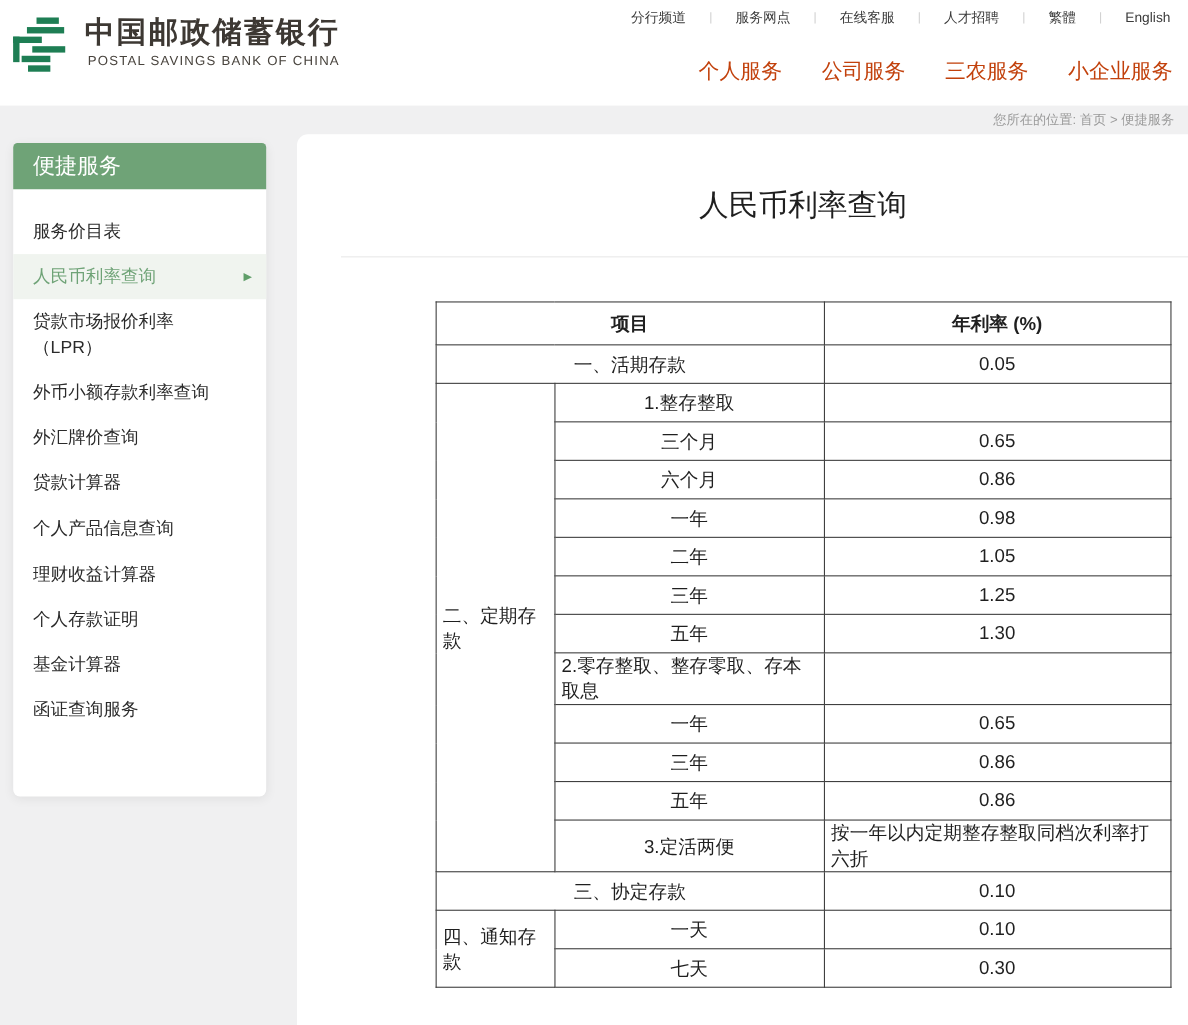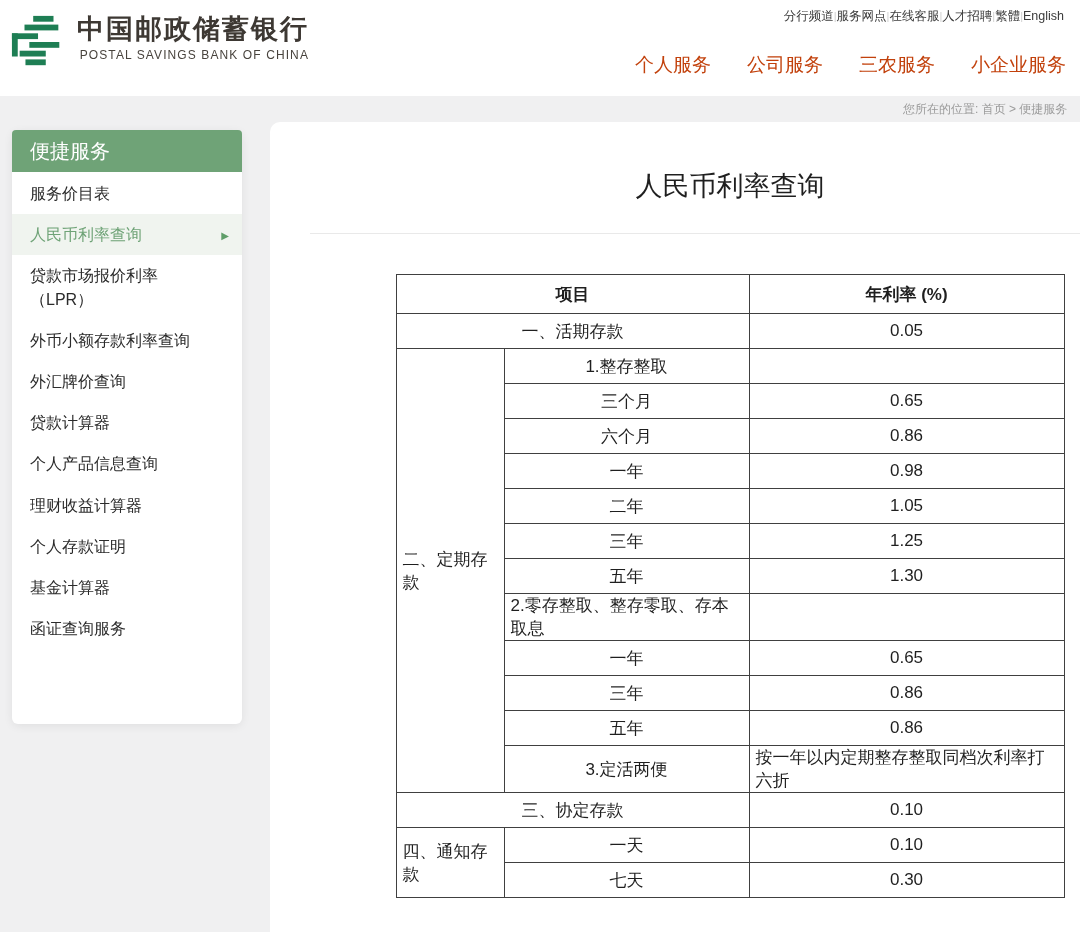--- a/index.html
+++ b/index.html
@@ -8,38 +8,38 @@
     background:#fff;font-family:"Liberation Sans","DejaVu Sans",sans-serif;
     color:#1f1f1f;
   }
   
   .topbar{position:absolute;top:0;left:0;width:1080px;height:96px;background:#fff;}
   .logo{position:absolute;left:10px;top:14px;display:flex;align-items:flex-start;}
   .logo-icon{width:58px;height:56px;flex:0 0 auto;}
   .logo-text{margin-left:9px;}
   .logo-cn{font-size:27px;font-weight:700;color:#3d3833;letter-spacing:2px;line-height:1.15;}
   .logo-en{font-size:12px;color:#48433d;letter-spacing:1.1px;margin-top:3px;text-align:right;}
-  .top-links{position:absolute;top:7px;right:16px;display:flex;gap:0;
+  .top-links{position:absolute;top:7px;right:16px;display:flex;gap:21px;
     font-size:12.5px;color:#3b3b3b;line-height:18px;margin-left:34px;}
   .tsep{color:#cfcfcf;font-size:11px;}
   .tlink{cursor:pointer;white-space:nowrap;}
   .main-nav{position:absolute;top:52px;right:14px;display:flex;gap:36px;
     font-size:19px;font-weight:500;color:#c2410c;}
   .nav-item{cursor:pointer;white-space:nowrap;}
   
   .gray-bg{position:absolute;top:96px;left:0;width:1080px;height:836px;background:#f0f0f1;}
   .breadcrumb{position:absolute;top:96px;left:903px;height:26px;line-height:26px;
     font-size:12px;color:#9a9a9a;white-space:nowrap;}
   .breadcrumb .crumb{cursor:pointer;}
   
   .sidebar{position:absolute;left:12px;top:130px;width:230px;height:594px;background:#fff;
     border-radius:6px;box-shadow:0 2px 10px rgba(0,0,0,.07);}
   .side-header{height:42px;line-height:42px;background:#6fa377;color:#fff;font-size:20px;
     padding-left:18px;border-radius:4px 4px 0 0;}
-  .side-menu{padding-top:1px;}
+  .side-menu{padding-top:18px;}
   .side-item{position:relative;padding:9px 26px 9px 18px;font-size:16px;color:#2b2b2b;cursor:pointer;}
   .side-label{white-space:pre-line;line-height:1.45;display:block;}
   .side-item.active{background:#f0f4ef;color:#6fa377;}
   .arrow{position:absolute;right:13px;top:50%;transform:translateY(-50%);
     font-size:10px;color:#5f9e69;}
   
   .main-card{position:absolute;left:270px;top:122px;width:920px;height:810px;background:#fff;
     border-top-left-radius:10px;box-sizing:border-box;padding-top:48px;}
   .page-title{margin:0;text-align:center;font-size:27px;font-weight:500;color:#1f1f1f;line-height:33px;}
   .divider{margin:30px 40px 0;border:0;border-top:1px solid #e9e9e9;height:0;}

